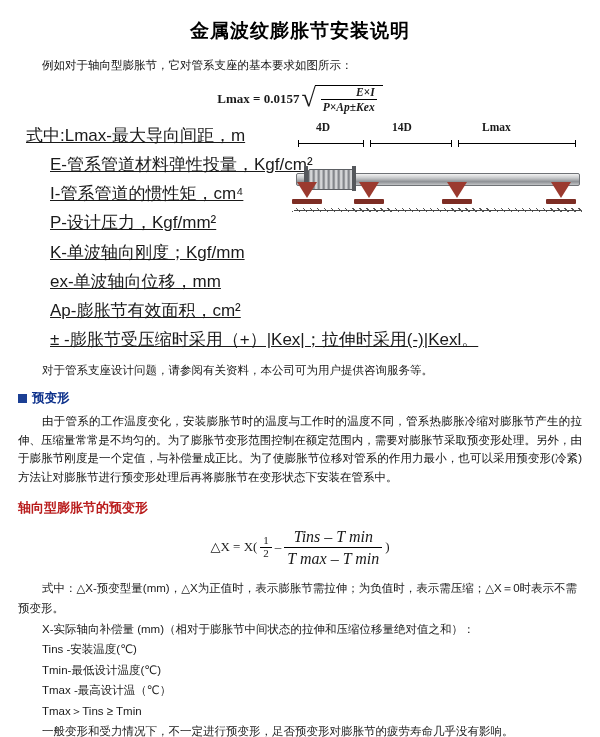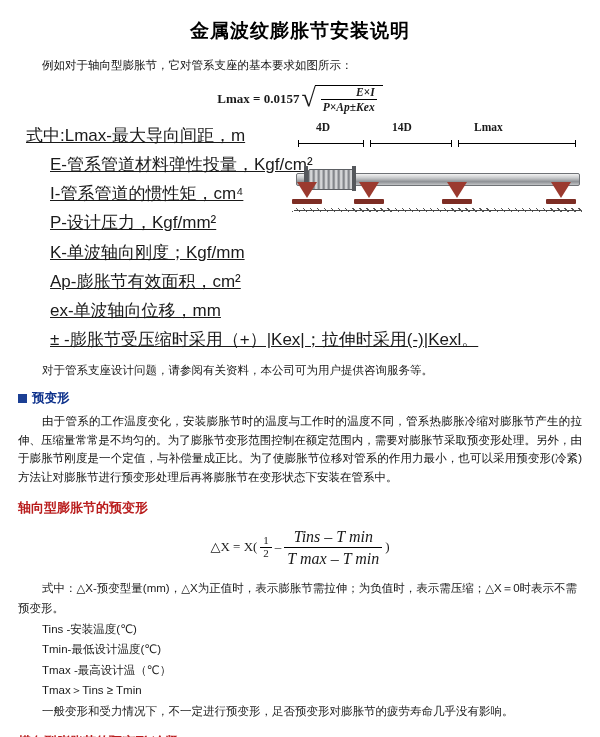--- a/index.html
+++ b/index.html
@@ -300,30 +300,30 @@
   </div>
 
   <div class="mid-wrap">
 
     <div class="defs">
       <div class="d0">式中:Lmax-最大导向间距，m</div>
       <div class="d1">E-管系管道材料弹性投量，Kgf/cm²</div>
       <div class="d1">I-管系管道的惯性矩，cm⁴</div>
       <div class="d1">P-设计压力，Kgf/mm²</div>
       <div class="d1">K-单波轴向刚度；Kgf/mm</div>
+      <div class="d1">ex-单波轴向位移，mm</div>
       <div class="d1">Ap-膨胀节有效面积，cm²</div>
-      <div class="d1">ex-单波轴向位移，mm</div>
       <div class="d1">± -膨胀节受压缩时采用（+）|Kex|；拉伸时采用(-)|Kexl。</div>
     </div>
 
     <div class="figure">
       <div class="fig-labels">
         <span style="left:24px">4D</span>
         <span style="left:100px">14D</span>
-        <span style="left:182px">Lmax</span>
+        <span style="left:190px">Lmax</span>
       </div>
       <div class="fig-dims">
         <div class="dim" style="left:6px;width:66px"></div>
         <div class="dim" style="left:78px;width:82px"></div>
         <div class="dim" style="left:166px;width:118px"></div>
       </div>
       <div class="fig-draw">
         <div class="pipe"></div>
         <div class="bellow"></div>
         <div class="flange" style="left:12px"></div>
@@ -372,20 +372,21 @@
       <span>–</span>
       <span class="fr2">
         <span class="n">Tins – T min</span>
         <span class="d">T max – T min</span>
       </span>
       <span>)</span>
     </span>
   </div>
 
   <div class="list-line">式中：△X-预变型量(mm)，△X为正值时，表示膨胀节需拉伸；为负值时，表示需压缩；△X＝0时表示不需预变形。</div>
+  <div class="list-line">X-实际轴向补偿量 (mm)（相对于膨胀节中间状态的拉伸和压缩位移量绝对值之和）：</div>
   <div class="list-line">Tins -安装温度(℃)</div>
   <div class="list-line">Tmin-最低设计温度(℃)</div>
   <div class="list-line">Tmax -最高设计温（℃）</div>
   <div class="list-line">Tmax＞Tins ≥ Tmin</div>
   <div class="list-line">一般变形和受力情况下，不一定进行预变形，足否预变形对膨胀节的疲劳寿命几乎没有影响。</div>
 
   <div class="sub-head">横向型膨胀节的预变形-冷紧</div>
 
 </div>
 

